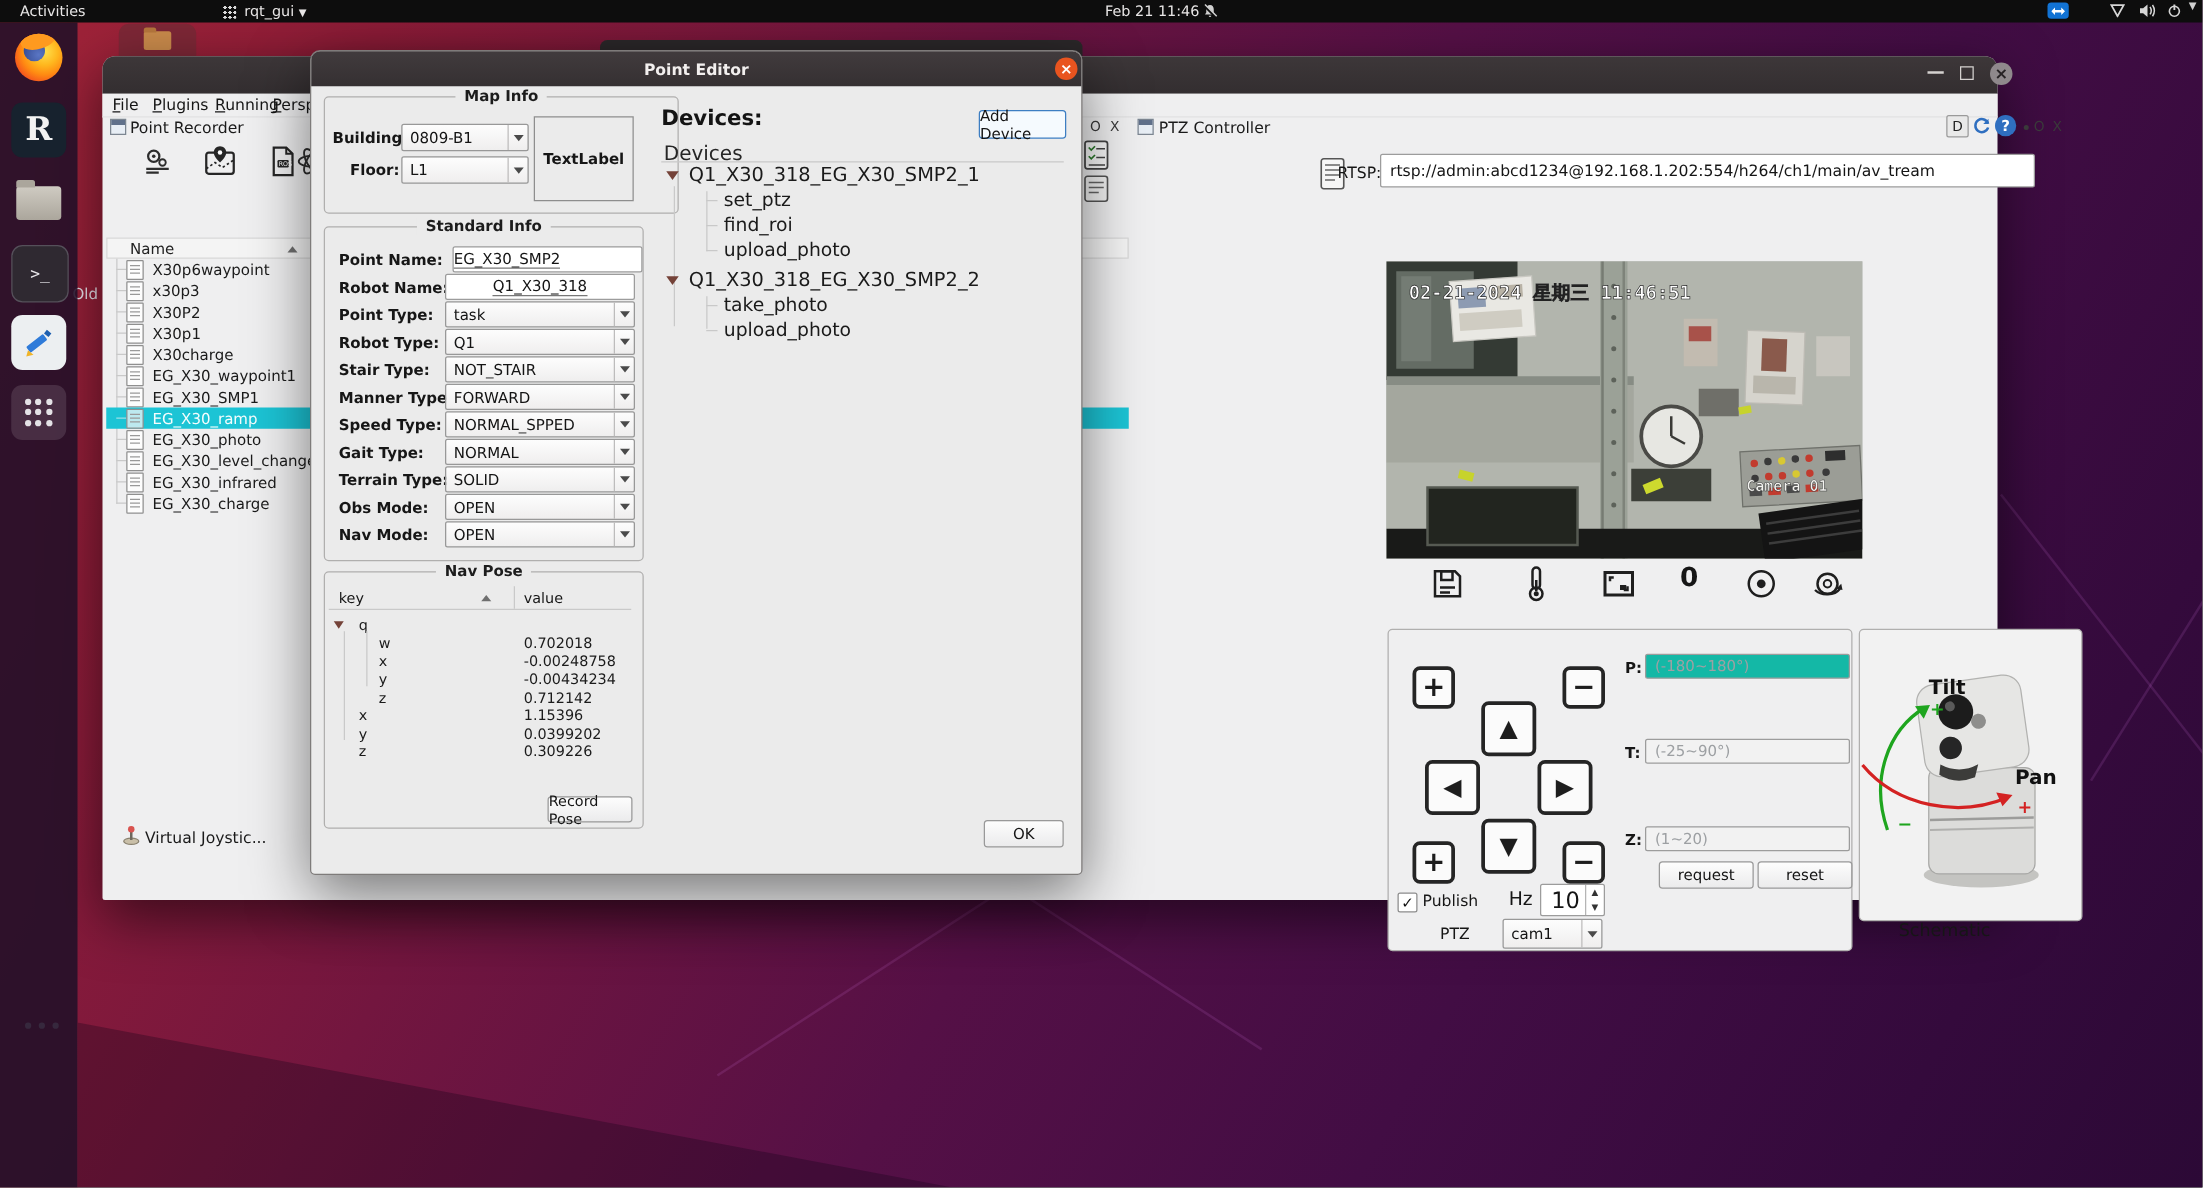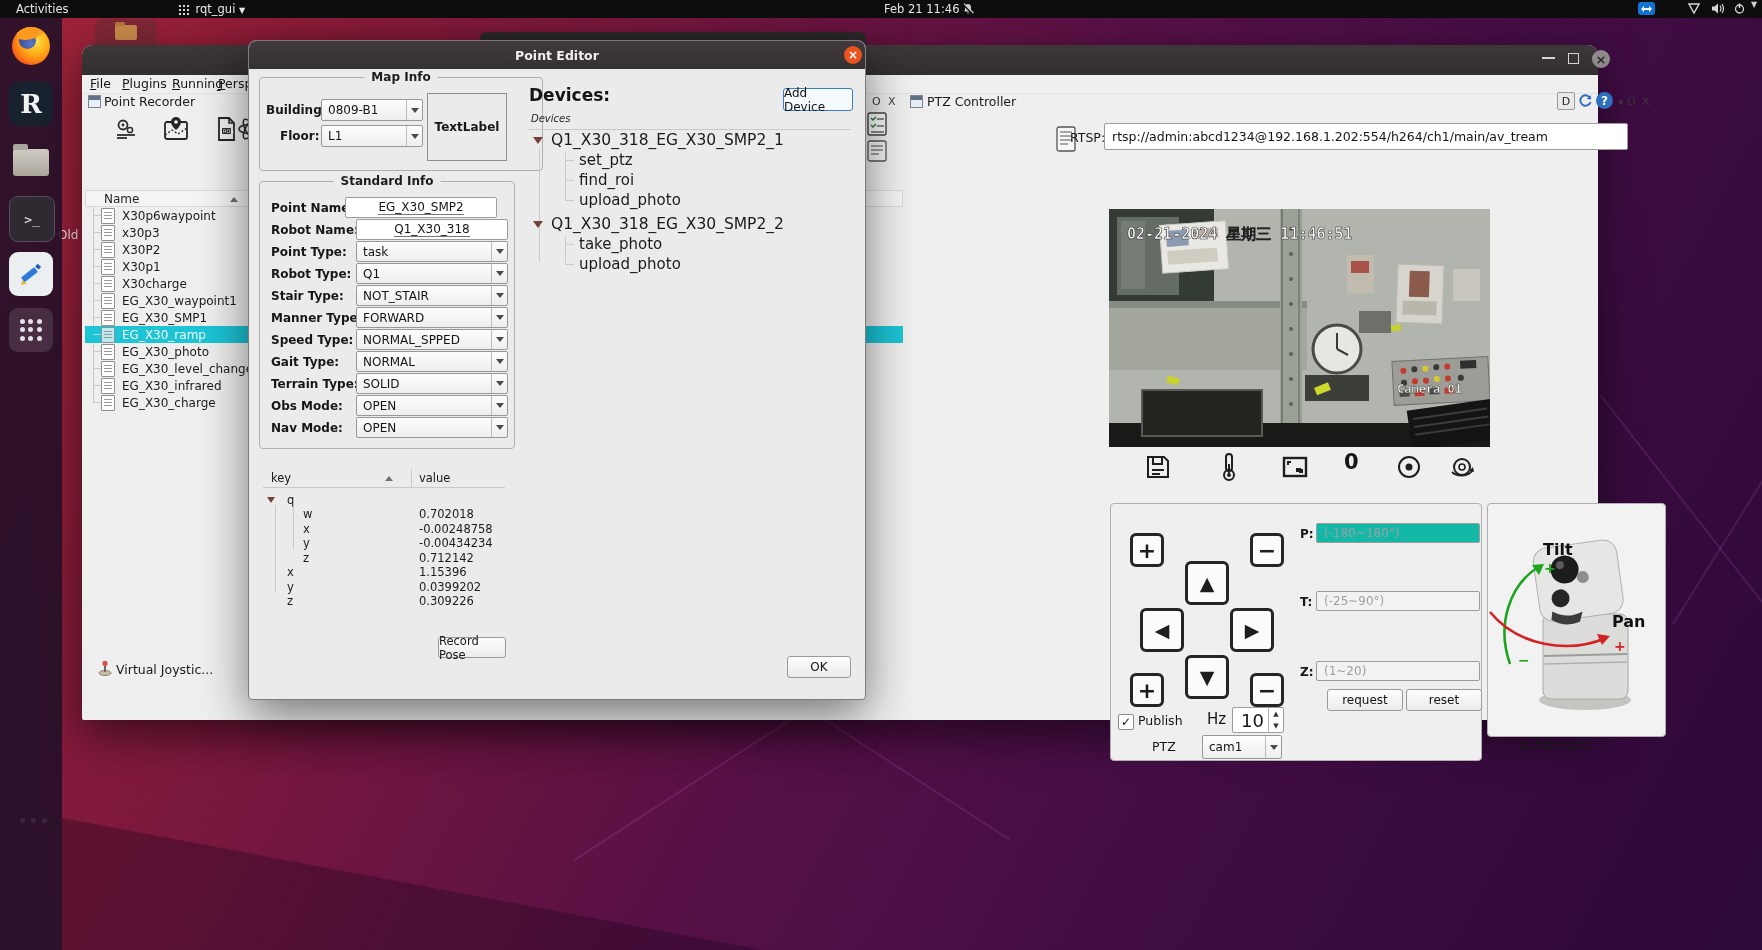--- a/index.html
+++ b/index.html
@@ -624,21 +624,21 @@
         </span>
     </div>
     <div class="abs" style="left:178px;top:52px;width:78px;height:66px;border:1px solid #8e8e8e;display:flex;align-items:center;justify-content:center;">
       <span style="font-size:12px;font-weight:bold;color:#161616;">TextLabel</span>
     </div>
 
     <div class="gb" style="left:10px;top:140px;width:254px;height:266px;">
       <span class="gb-legend">Standard Info</span>
     </div>
     <span class="blbl" style="left:22px;top:160px;">Point Name:</span>
-    <div class="field" style="left:96px;top:156px;width:150px;height:19px;justify-content:center;">
+    <div class="field" style="left:113px;top:156px;width:150px;height:19px;justify-content:flex-start;">
         <span style="border-bottom:1px solid #777;">EG_X30_SMP2</span>
       </div>
     <span class="blbl" style="left:22px;top:182px;">Robot Name:</span>
     <div class="field" style="left:107px;top:178px;width:150px;height:19px;justify-content:center;">
         <span style="border-bottom:1px solid #777;">Q1_X30_318</span>
       </div>
     <span class="blbl" style="left:22px;top:204px;">Point Type:</span>
     <div class="combo" style="left:107px;top:200px;width:150px;height:19px;">
         <span class="cv">task</span>
         <span class="ca">
@@ -695,20 +695,23 @@
         </span>
       </div>
     <span class="blbl" style="left:22px;top:380px;">Nav Mode:</span>
     <div class="combo" style="left:107px;top:376px;width:150px;height:19px;">
         <span class="cv">OPEN</span>
         <span class="ca">
           <span class="tri-dn"></span>
         </span>
       </div>
 
+    <div class="gb" style="left:10px;top:416px;width:254px;height:204px;">
+      <span class="gb-legend">Nav Pose</span>
+    </div>
     <span class="lbl" style="left:22px;top:430px;font-size:11.5px;">key</span>
     <span class="hdr-sort" style="position:absolute;left:136px;top:435px;"></span>
     <span class="lbl" style="left:170px;top:430px;font-size:11.5px;">value</span>
     <div class="guide" style="left:162px;top:428px;width:1px;height:18px;"></div>
     <div class="guide" style="left:14px;top:446px;width:242px;height:1px;"></div>
 
     <span class="tri-brown" style="position:absolute;left:18px;top:456px;border-left-width:4px;border-right-width:4px;border-top-width:6px;"></span>
     <div class="navrow" style="left:38px;top:452px;"><span>q</span></div>
     <div class="guide" style="left:26px;top:464px;width:1px;height:87px;"></div>
     <div class="guide" style="left:44px;top:464px;width:1px;height:44px;"></div>
@@ -723,21 +726,21 @@
     <div class="navrow" style="left:38px;top:524px;"><span>x</span></div>
     <div class="navrow" style="left:170px;top:524px;"><span>1.15396</span></div>
     <div class="navrow" style="left:38px;top:539px;"><span>y</span></div>
     <div class="navrow" style="left:170px;top:539px;"><span>0.0399202</span></div>
     <div class="navrow" style="left:38px;top:553px;"><span>z</span></div>
     <div class="navrow" style="left:170px;top:553px;"><span>0.309226</span></div>
     <div class="btn" style="left:189px;top:596px;width:66px;height:19px;font-size:11.5px;">Record Pose</div>
 
     <span style="position:absolute;left:280px;top:44px;font-size:17px;font-weight:bold;color:#141414;">Devices:</span>
     <div class="btn" style="left:534px;top:47px;width:68px;height:21px;border:1px solid #3d7ec2;background:#f5fafe;">Add Device</div>
-    <span style="position:absolute;left:282px;top:72px;font-size:10px;color:#262626;font-style:italic;">Devices</span>
+    <span style="position:absolute;left:282px;top:72px;font-size:16px;color:#262626;">Devices</span>
     <div class="guide" style="left:280px;top:88px;width:322px;height:1px;"></div>
 
     <span class="tri-brown" style="position:absolute;left:284px;top:96px;"></span>
     <div class="devrow" style="left:302px;top:90px;">
         <span>Q1_X30_318_EG_X30_SMP2_1</span>
       </div>
     <div class="guide" style="left:290px;top:108px;width:1px;height:112px;"></div>
     <div class="guide" style="left:316px;top:112px;width:1px;height:48px;"></div>
     <div class="guide" style="left:316px;top:119px;width:9px;height:1px;"></div>
     <div class="devrow" style="left:330px;top:110px;font-size:15px;">

